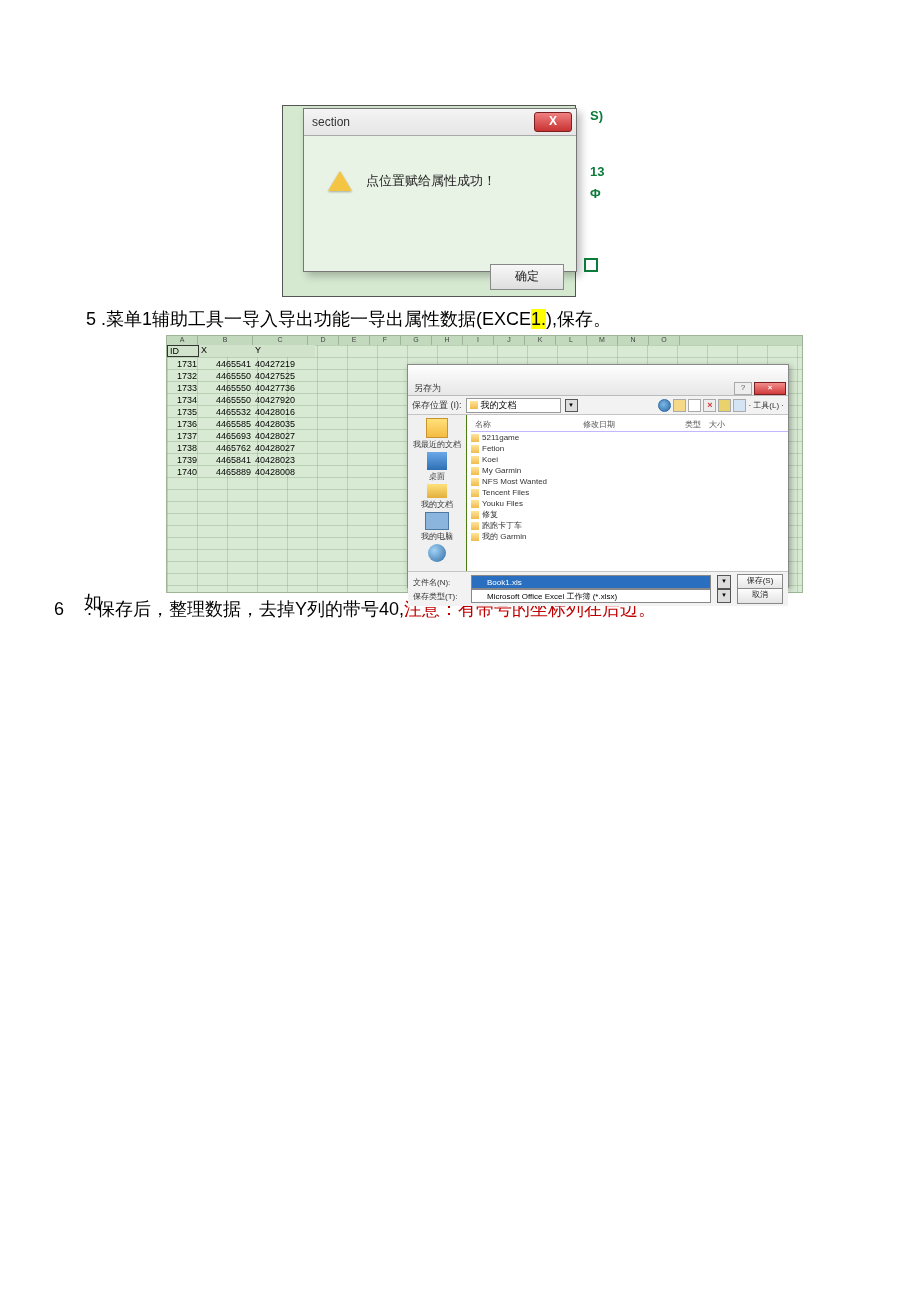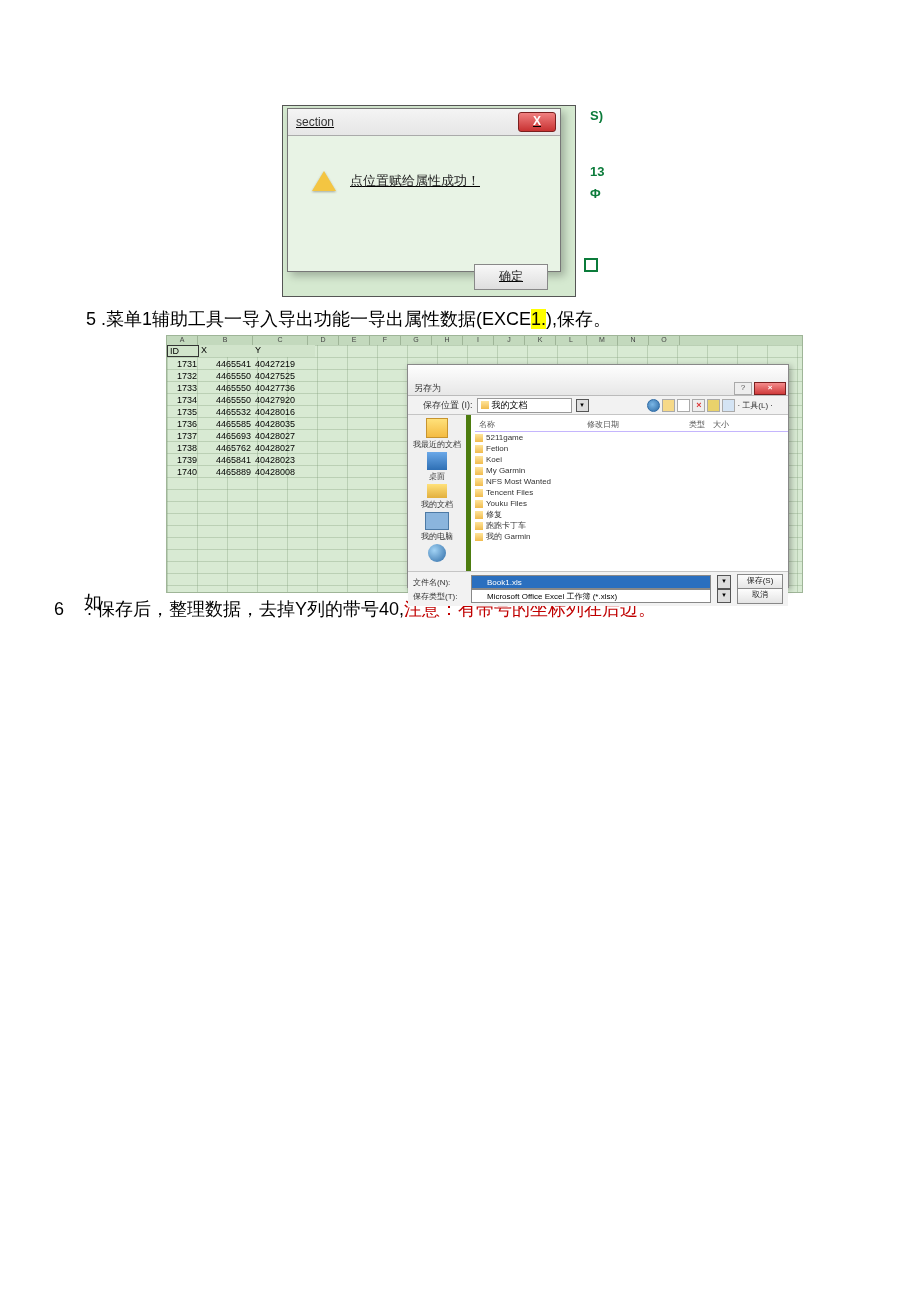--- a/index.html
+++ b/index.html
@@ -20,26 +20,25 @@
   .dialog-area {
     position: relative;
     width: 292px;
     height: 190px;
     margin-left: 282px;
     background: #d5e9d0;
     border: 1px solid #555;
   }
   .dialog-frame {
     position: absolute;
-    left: 4px; top: 2px;
+    left: 20px; top: 2px;
     width: 272px; height: 162px;
     background: #e8f3e5;
     border: 1px solid #777;
     box-shadow: 4px 4px 8px rgba(0,0,0,0.25);
-    text-decoration: underline;
   }
   .dialog-titlebar {
     height: 26px;
     background: linear-gradient(#f4f4f4, #e6e6e6);
     border-bottom: 1px solid #aaa;
     display: flex;
     align-items: center;
     justify-content: space-between;
     padding: 0 4px 0 8px;
   }
@@ -188,21 +187,21 @@
   }
   .saveas-title { color:#333; }
   .saveas-tb-right { display:flex; gap:2px; }
   .tb-help { width:16px;height:11px;border:1px solid #aaa;background:#eee;text-align:center;font-size:8px;line-height:10px;color:#555;}
   .tb-close { width:30px;height:11px;background:linear-gradient(#f58c8c,#cf3a3a);border:1px solid #7a1f1f;color:#fff;text-align:center;font-size:8px;line-height:10px;font-weight:bold;}
 
   .saveas-locrow {
     display:flex; align-items:center;
     height: 18px;
     border-bottom: 1px solid #c5c5c5;
-    padding: 0 15px;
+    padding: 0 4px;
     gap: 4px;
   }
   .loc-label { color:#333; }
   .loc-combo {
     width: 90px; height: 13px;
     border:1px solid #999; background:#fff;
     display:flex; align-items:center; padding-left:3px; gap:3px;
   }
   .loc-drop { width:11px;height:11px;border:1px solid #555;background:#ddd;text-align:center;line-height:9px;font-size:7px;}
   .loc-tools { margin-left:auto; display:flex; gap:2px; align-items:center; color:#555; }
@@ -212,21 +211,21 @@
   .loc-tools .zoom { background:#fff; }
   .loc-tools .del { color:#d33; line-height:10px; text-align:center; font-weight:bold; }
   .loc-tools .new { background:#e9d26b; }
   .loc-tools .view { background:#d4e4f4; }
   .loc-toolslabel { font-size:8px; color:#333; }
 
   .saveas-body { display:flex; height: calc(100% - 14px - 18px - 34px); }
   .shortcut-col {
     width: 58px;
     background:#f0f0f0;
-    border-right:5px solid #4d7c0f;
+    border-right:1px solid #4d7c0f;
     display:flex; flex-direction:column; align-items:center;
     padding-top:3px; gap:2px;
   }
   .sc-item { text-align:center; font-size:8px; color:#333; }
   .sc-ico { width:20px;height:18px;margin:0 auto 1px; }
   .sc-recent { background: linear-gradient(#ffe17a,#f4bb42); border:1px solid #c7942e;}
   .sc-desktop { background: linear-gradient(#6aa8e8,#2e6fb4); }
   .sc-mydocs { background: linear-gradient(#ffe17a,#e2af3d); height:14px;}
   .sc-mypc { width:22px;height:16px;background:#8bb5dd;border:1px solid #4d7aa5;}
   .sc-net { width:18px;height:18px;border-radius:50%;background:radial-gradient(circle at 35% 35%, #a2d3f5, #2d6aa5);}

